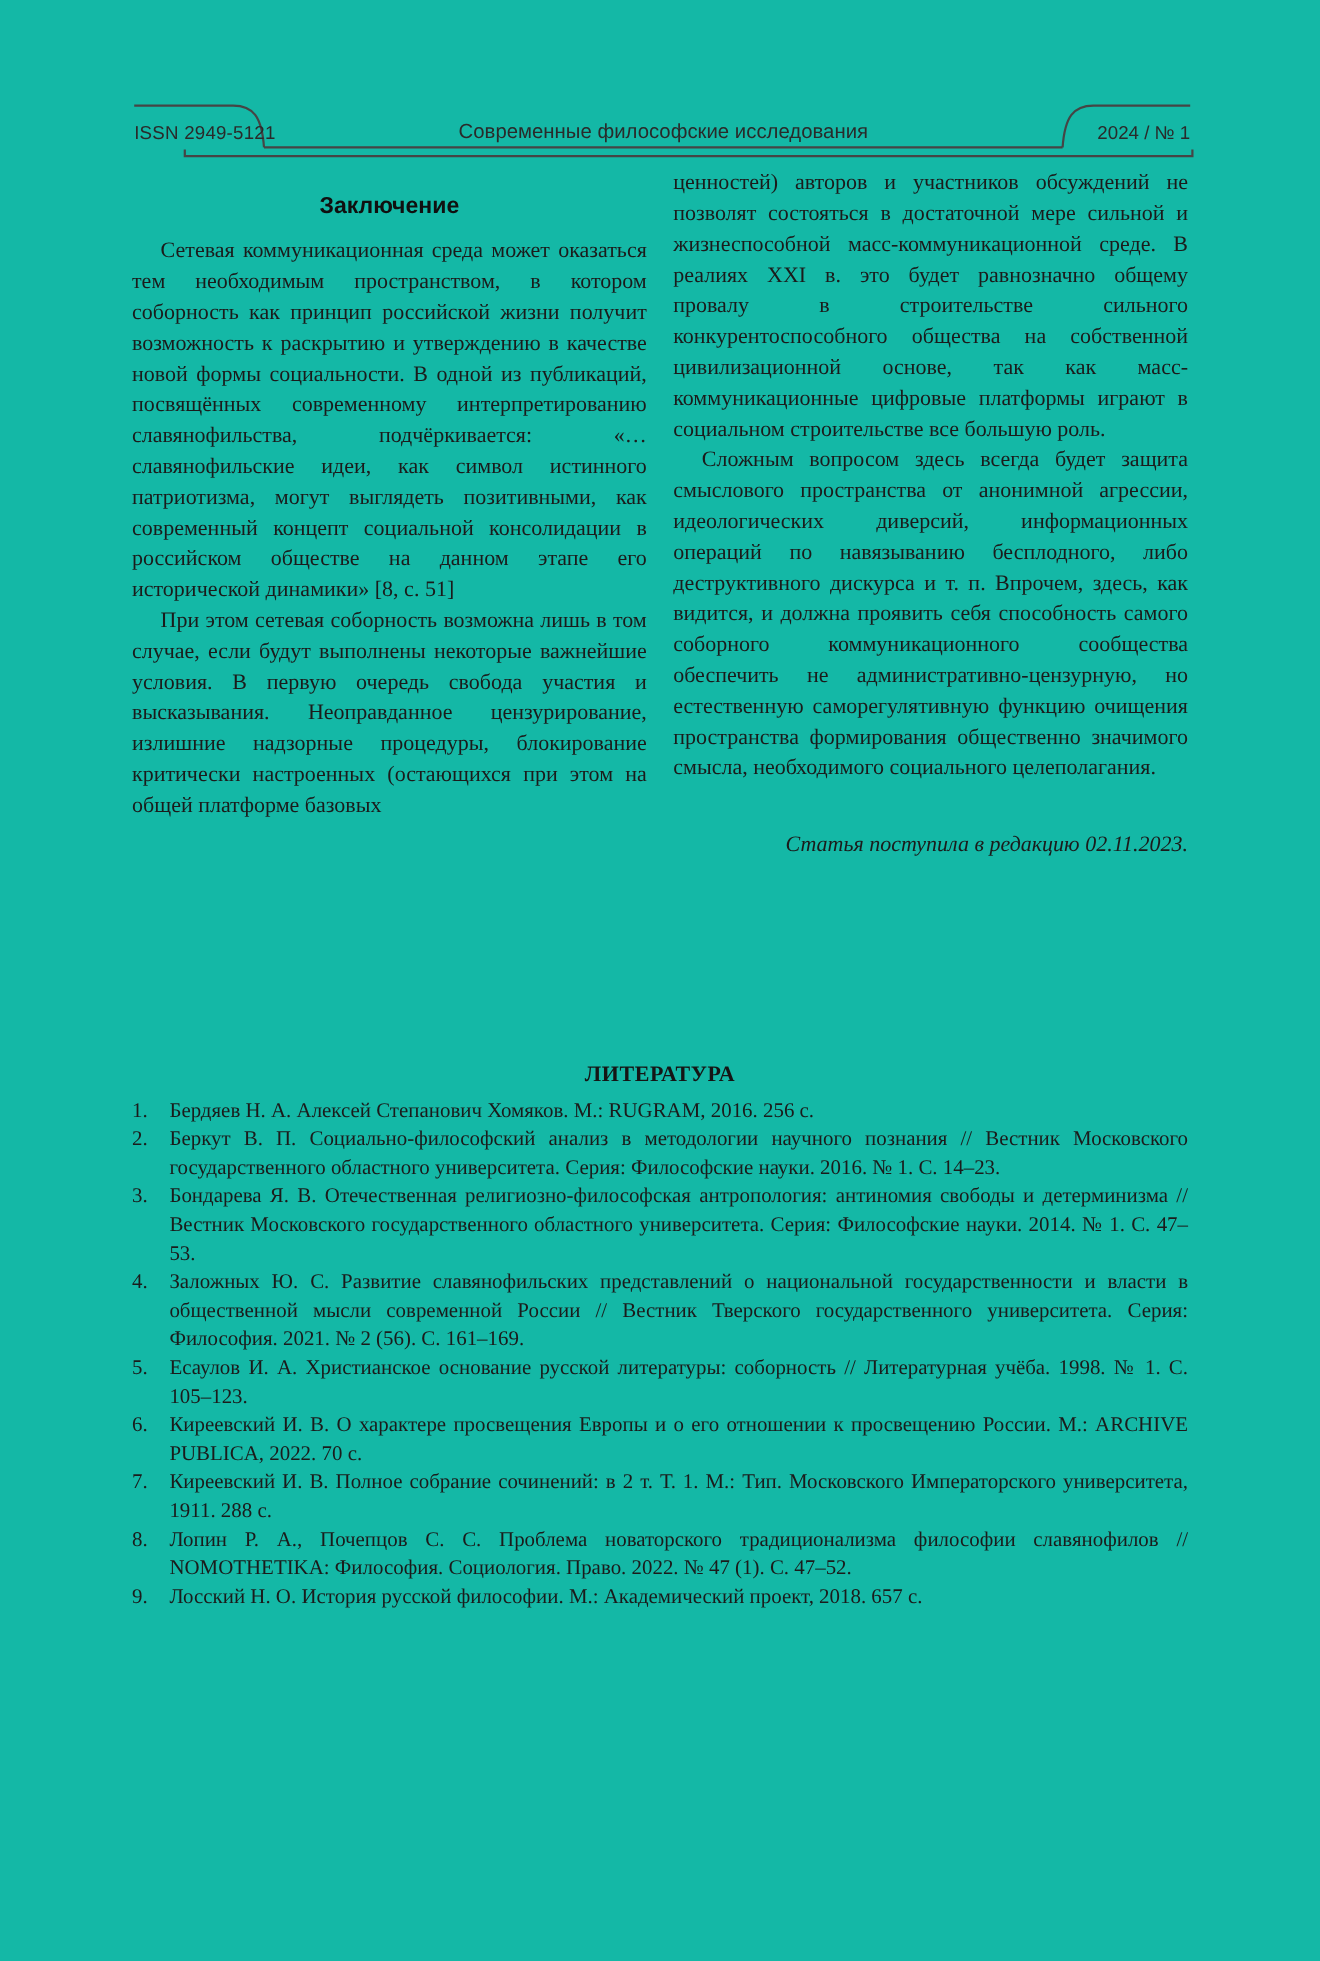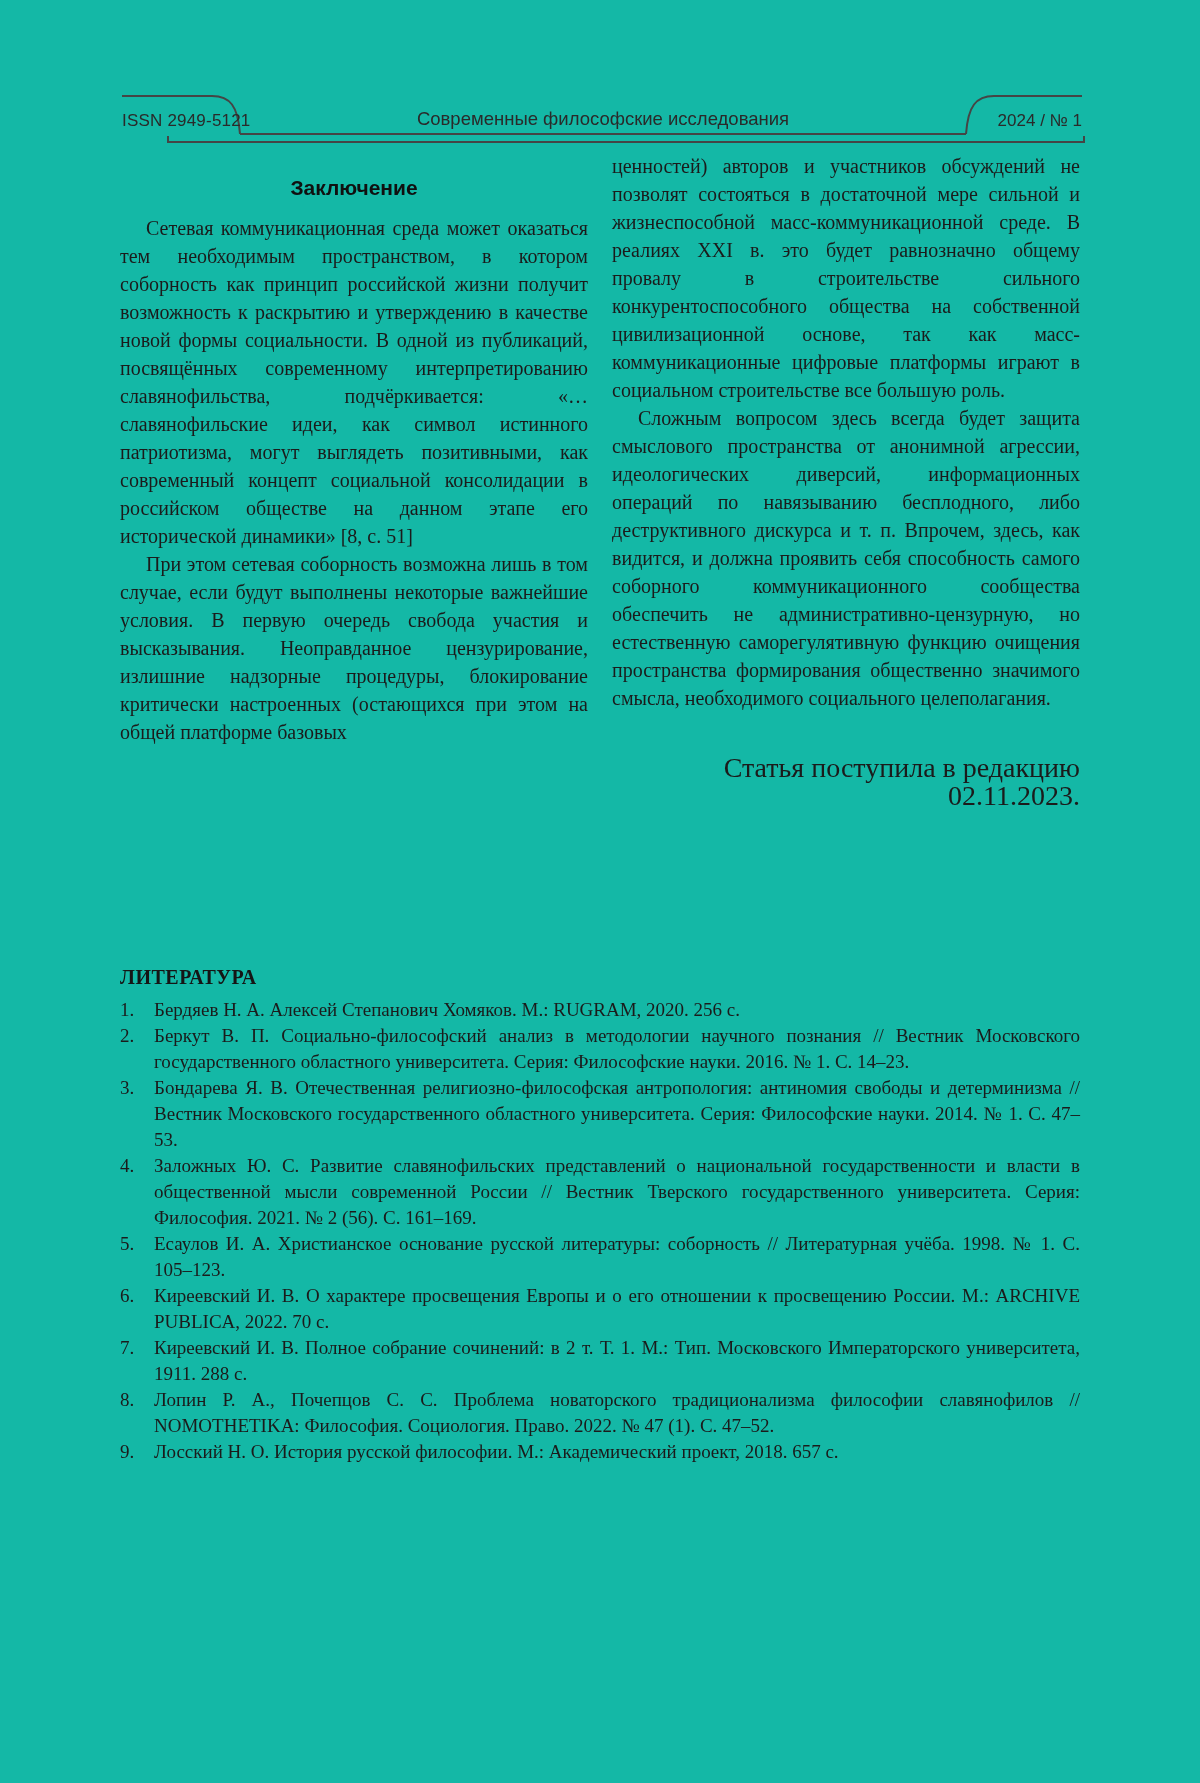--- a/index.html
+++ b/index.html
@@ -27,28 +27,28 @@
   .col { width:468px; font-size:20px; line-height:28px; text-align:justify; hyphens:auto; }
   .col p { margin:0; }
   .col p.indent { text-indent:26px; }
   .section-heading {
     font-family:"Liberation Sans", sans-serif;
     font-weight:bold; font-size:21px; color:#101010;
     text-align:center; margin:22px 0 12px 0;
   }
   .received {
     margin-top:42px !important;
-    text-align:right; font-size:28px;
+    font-style:italic; text-align:right; font-size:20px;
   }
   
   .refs {
     position:absolute; top:966px; left:120px; width:960px;
   }
   .refs-heading {
-    font-size:20px; font-weight:bold; text-align:left;
+    font-size:20px; font-weight:bold; text-align:center;
     margin:0 0 8px 0; letter-spacing:0.5px; color:#151515;
   }
   .ref-list { list-style:none; margin:0; padding:0; font-size:19px; line-height:26px; }
   .ref-item { display:flex; align-items:flex-start; }
   .ref-num { flex:0 0 34px; }
   .ref-text { flex:1 1 auto; text-align:justify; hyphens:auto; }
   
   .ftr { position:absolute; top:1612px; left:350px; width:500px; height:70px; }
   .ftr text {
     fill:#1b1b1b; font-family:"Liberation Sans", sans-serif;
@@ -87,21 +87,21 @@
       <p class="indent">Сложным вопросом здесь всегда будет защита смыслового пространства от анонимной агрессии, идеологических диверсий, информационных операций по навязыванию бесплодного, либо деструктивного дискурса и т. п.  Впрочем, здесь, как видится, и должна проявить себя способность самого соборного коммуникационного сообщества обеспечить не административно-цензурную, но естественную саморегулятивную функцию очищения пространства формирования общественно значимого смысла, необходимого социального целеполагания.</p>
       <p class="received">Статья поступила в редакцию 02.11.2023.</p>
     </div>
   </main>
 
   <section class="refs">
     <h3 class="refs-heading">ЛИТЕРАТУРА</h3>
     <ol class="ref-list">
       <li class="ref-item">
         <span class="ref-num">1.</span>
-        <span class="ref-text">Бердяев Н. А. Алексей Степанович Хомяков. М.: RUGRAM, 2020. 256 с.</span>
+        <span class="ref-text">Бердяев Н. А. Алексей Степанович Хомяков. М.: RUGRAM, 2016. 256 с.</span>
       </li>
       <li class="ref-item">
         <span class="ref-num">2.</span>
         <span class="ref-text">Беркут В. П. Социально-философский анализ в методологии научного познания // Вестник Московского государственного областного университета. Серия: Философские науки. 2016. № 1. С. 14–23.</span>
       </li>
       <li class="ref-item">
         <span class="ref-num">3.</span>
         <span class="ref-text">Бондарева Я. В. Отечественная религиозно-философская антропология: антиномия свободы и детерминизма // Вестник Московского государственного областного университета. Серия: Философские науки. 2014. № 1. С. 47–53.</span>
       </li>
       <li class="ref-item">

